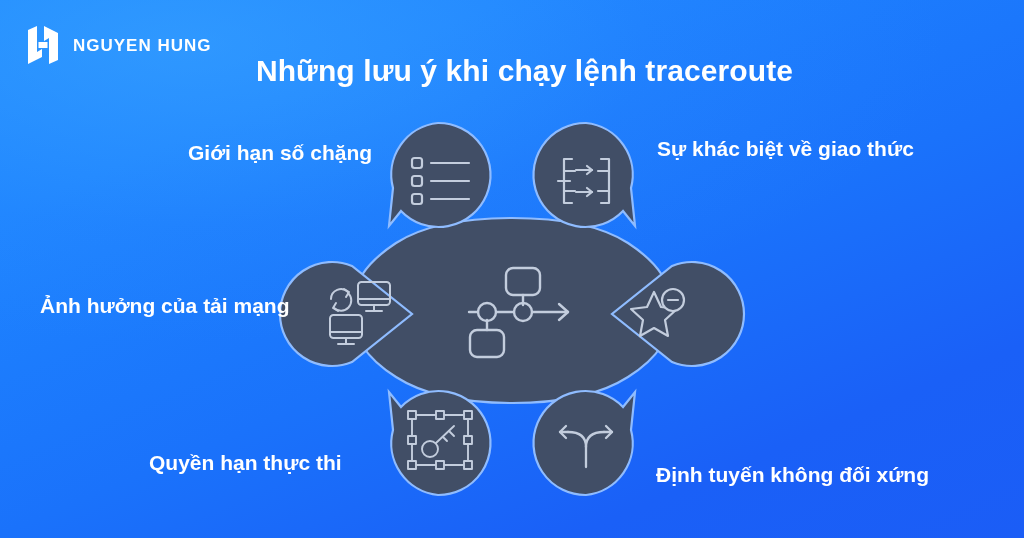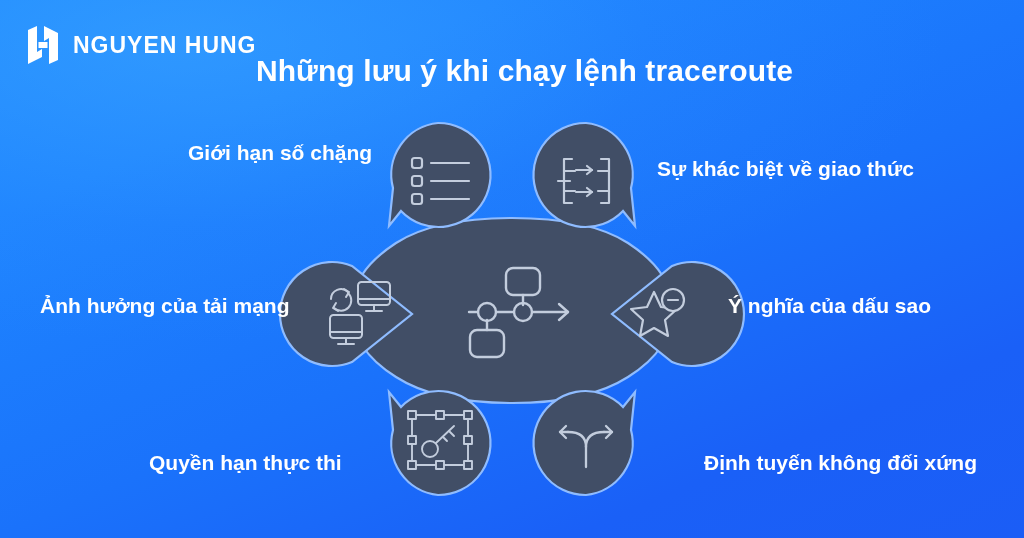--- a/index.html
+++ b/index.html
@@ -29,21 +29,21 @@
     left: 26px;
     top: 26px;
     display: flex;
     align-items: center;
     gap: 13px;
     z-index: 6;
   }
   .brand-mark { width: 34px; height: 38px; display: block; }
   .brand-name {
     color: #ffffff;
-    font-size: 23px;
+    font-size: 17px;
     font-weight: bold;
     letter-spacing: 1.0px;
     white-space: nowrap;
     line-height: 1;
   }
 
   
   .page-title {
     position: absolute;
     top: 54px;
@@ -73,25 +73,25 @@
   .label {
     position: absolute;
     color: #ffffff;
     font-size: 21px;
     font-weight: bold;
     white-space: nowrap;
     z-index: 5;
     line-height: 1.2;
   }
   .label-tl { left: 188px; top: 140px; }
-  .label-tr { left: 657px; top: 156px; }
+  .label-tr { left: 657px; top: 136px; }
   .label-ml { left: 40px;  top: 293px; }
   .label-mr { left: 728px; top: 293px; }
   .label-bl { left: 149px; top: 450px; }
-  .label-br { left: 656px; top: 450px; margin-left: 48px; }
+  .label-br { left: 656px; top: 462px; }
 </style>
 </head>
 <body>
 
 <div class="stage">
 
   <div class="brand">
     <svg class="brand-mark" viewBox="0 0 34 38">
       <path d="M2 4 L11 0 L11 26 L16 23 L16 31 L2 38 Z" fill="#ffffff"></path>
       <path d="M18 0 L32 7 L32 34 L23 38 L23 12 L18 15 Z" fill="#ffffff"></path>
@@ -271,17 +271,16 @@
         <line x1="604" y1="432" x2="612" y2="432"></line>
         <polyline points="566,426 560,432 566,438"></polyline>
         <polyline points="606,426 612,432 606,438"></polyline>
       </g>
     </g>
   </svg>
 
   <div class="label label-tl">Giới hạn số chặng</div>
   <div class="label label-tr">Sự khác biệt về giao thức</div>
   <div class="label label-ml">Ảnh hưởng của tải mạng</div>
-  <div class="label label-mr">Ý nghĩa của dấu sao</div>
   <div class="label label-bl">Quyền hạn thực thi</div>
   <div class="label label-br">Định tuyến không đối xứng</div>
 
 </div>
 
 </body></html>

